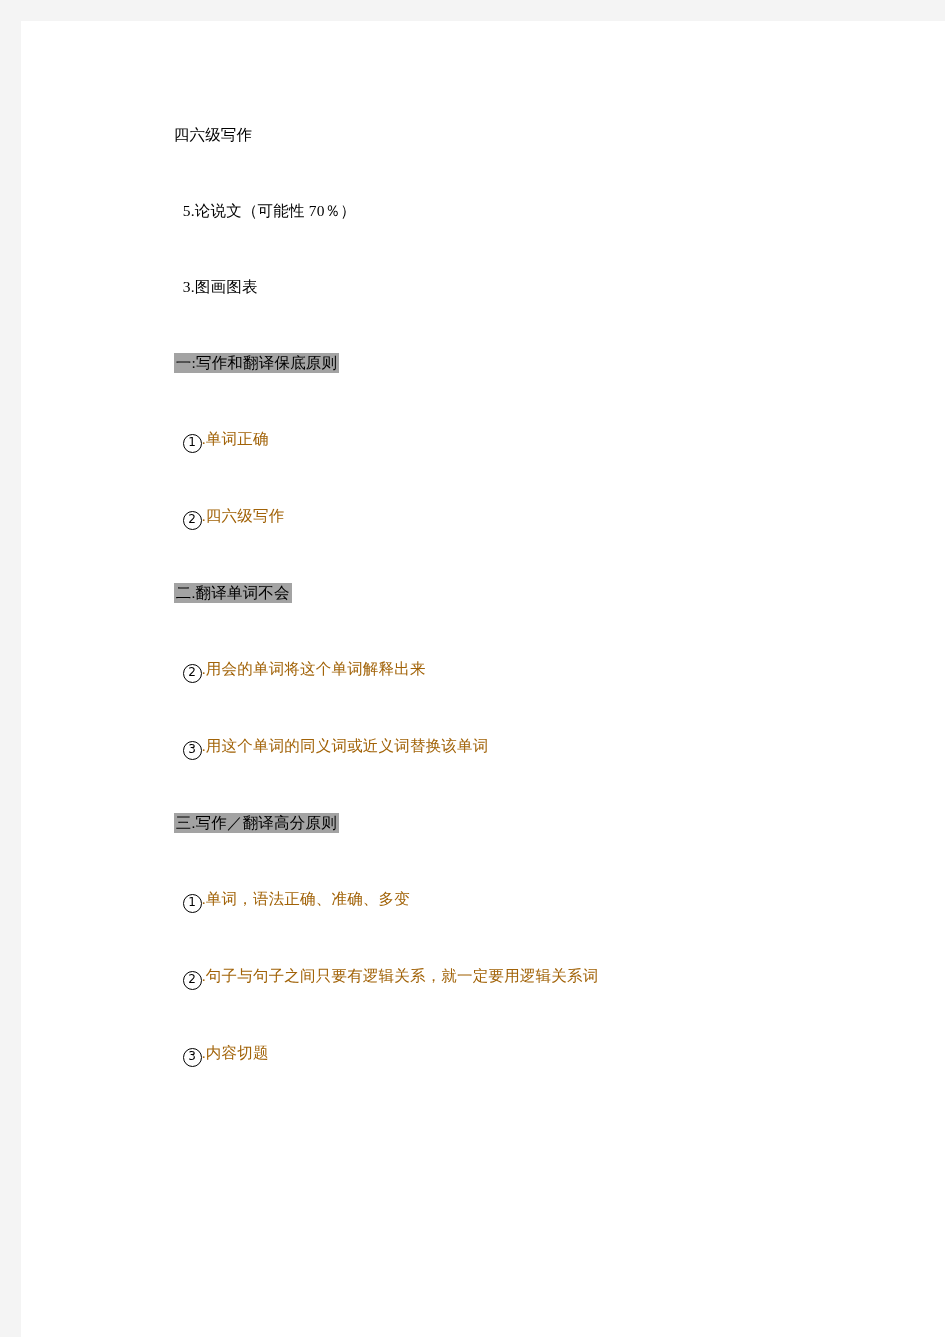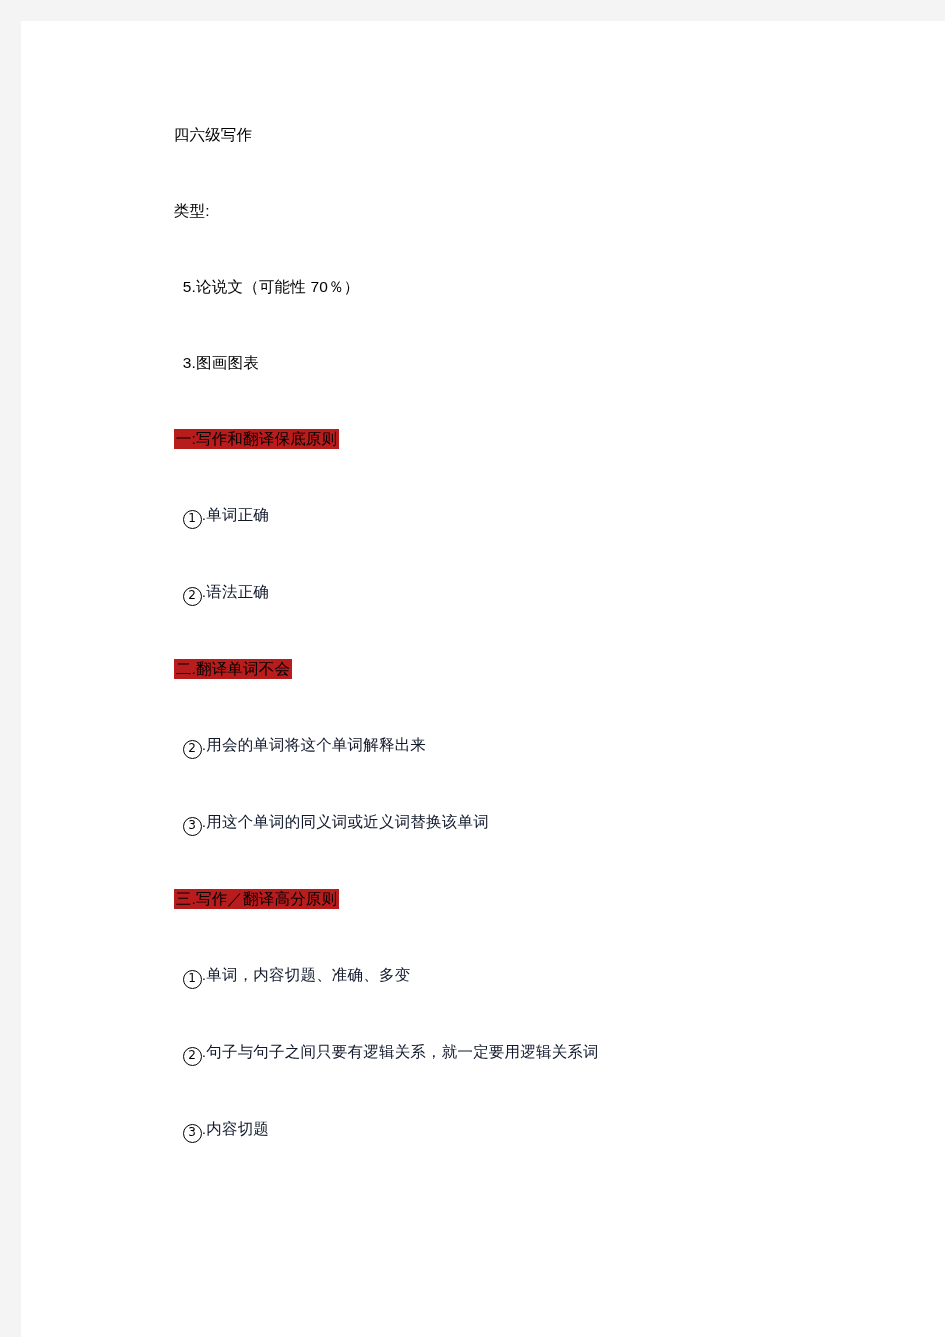--- a/index.html
+++ b/index.html
@@ -33,91 +33,88 @@
     color: #000000;
     white-space: pre;
     letter-spacing: 0.2px;
   }
   
   .i0 { padding-left: 0px; }
   .i1 { padding-left: 9px; }
 
   .hl {
     display: inline;
-    background: #b91c1c;
+    background: #a3a3a3;
     color: #000000;
     padding: 1px 2px 2px 2px;
     box-decoration-break: clone;
     -webkit-box-decoration-break: clone;
   }
-  .blk { color: #0f172a; }
+  .blk { color: #a16207; }
 
   .circnum {
     display: inline-block;
     width: 17px;
     height: 17px;
     line-height: 15px;
     border: 1.3px solid #000000;
     border-radius: 50%;
     text-align: center;
     font-size: 12px;
     vertical-align: -2px;
     color: #000000;
     font-family: "DejaVu Sans", "Liberation Sans", sans-serif;
   }
   .cn {
-    font-family: Liberation Sans, sans-serif;
+    font-family: Liberation Serif, serif;
   }
 </style>
 </head>
 <body>
 
 <div class="page">
   <div class="doc">
 
     <div class="ln i0">
       <span class="cn">四六级写作</span>
     </div>
 
-    <div class="ln i0">
-      <span class="cn">类型:</span>
-    </div>
 
     <div class="ln i1">
       <span class="cn">5.论说文（可能性 70％）</span>
     </div>
     <div class="ln i1">
       <span class="cn">3.图画图表</span>
     </div>
 
     <div class="ln i0">
       <span class="hl cn">一:写作和翻译保底原则</span>
     </div>
     <div class="ln i1">
       <span class="circnum">1</span><span class="cn blk">.单词正确</span>
     </div>
     <div class="ln i1">
-      <span class="circnum">2</span><span class="cn blk">.语法正确</span>
+      <span class="circnum">2</span><span class="cn blk">.四六级写作</span>
     </div>
 
     <div class="ln i0">
       <span class="hl cn">二.翻译单词不会</span>
     </div>
     <div class="ln i1">
       <span class="circnum">2</span><span class="cn blk">.用会的单词将这个单词解释出来</span>
     </div>
     <div class="ln i1">
       <span class="circnum">3</span><span class="cn blk">.用这个单词的同义词或近义词替换该单词</span>
     </div>
 
     <div class="ln i0">
       <span class="hl cn">三.写作／翻译高分原则</span>
     </div>
     <div class="ln i1">
-      <span class="circnum">1</span><span class="cn blk">.单词，内容切题、准确、多变</span>
+      <span class="circnum">1</span><span class="cn blk">.单词，语法正确、准确、多变</span>
     </div>
     <div class="ln i1">
       <span class="circnum">2</span><span class="cn blk">.句子与句子之间只要有逻辑关系，就一定要用逻辑关系词</span>
     </div>
     <div class="ln i1">
       <span class="circnum">3</span><span class="cn blk">.内容切题</span>
     </div>
 
   </div>
 </div>

